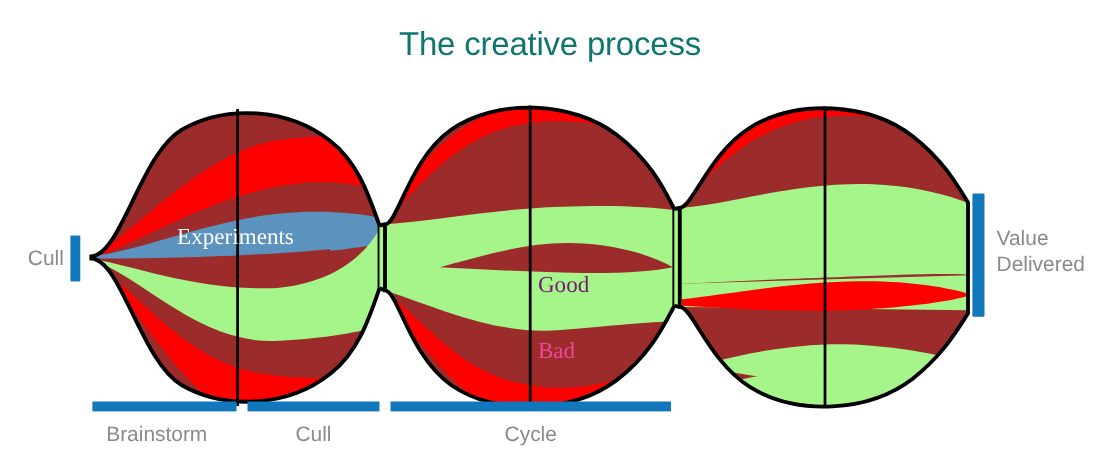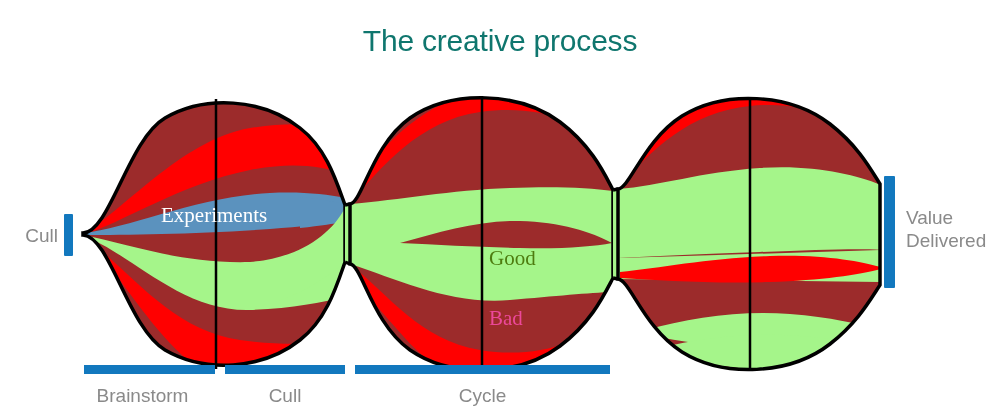--- a/index.html
+++ b/index.html
@@ -94,21 +94,21 @@
     font-family: Liberation Serif, serif;
   }
   #label-experiments {
     left: 161px;
     top: 203px;
     color: #ffffff;
   }
   #label-good {
     left: 489px;
     top: 246px;
-    color: #4d7c0f;
+    color: #701a75;
   }
   #label-bad {
     left: 489px;
     top: 306px;
     color: #ec4899;
   }
 </style>
 </head>
 <body>
 

